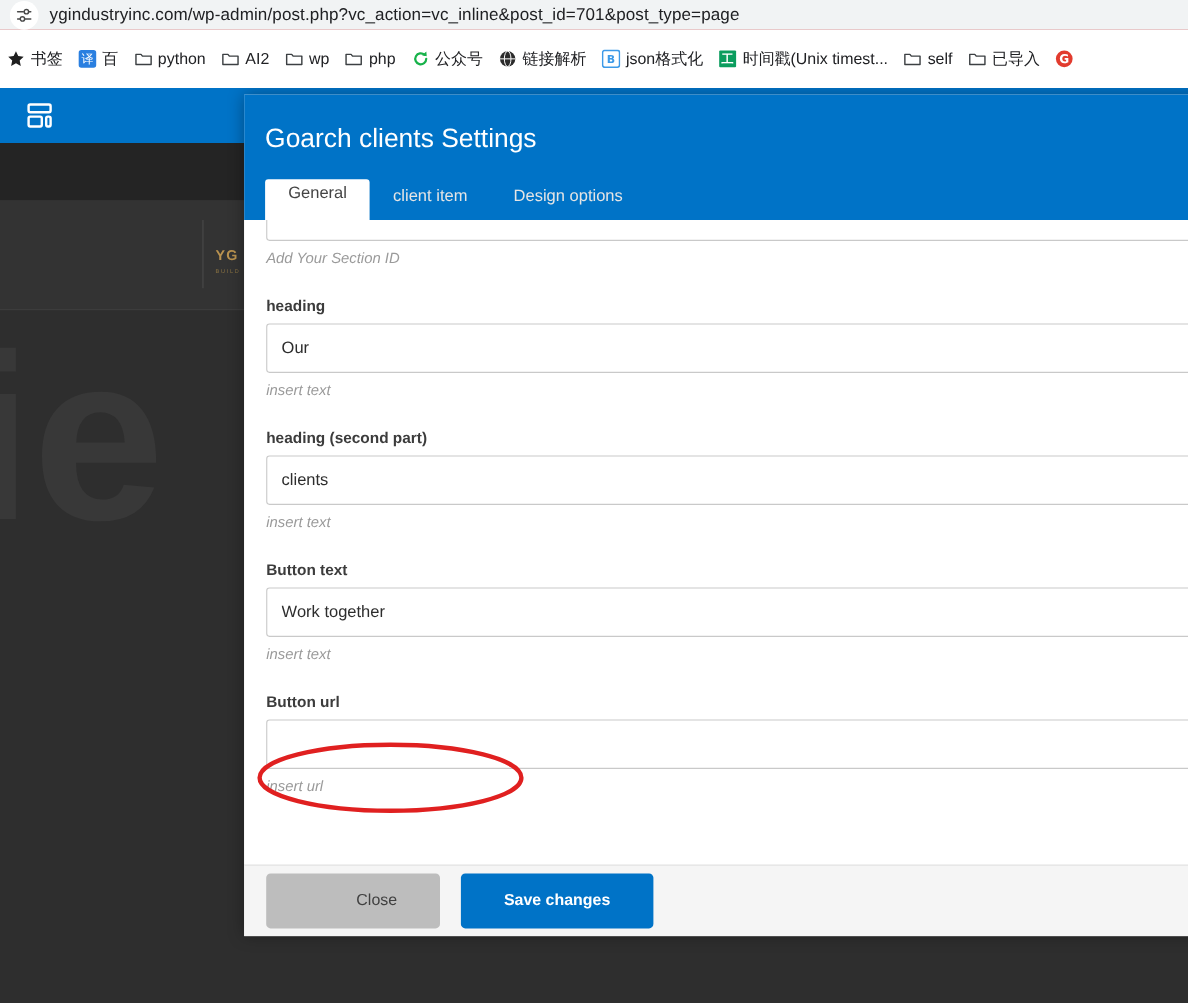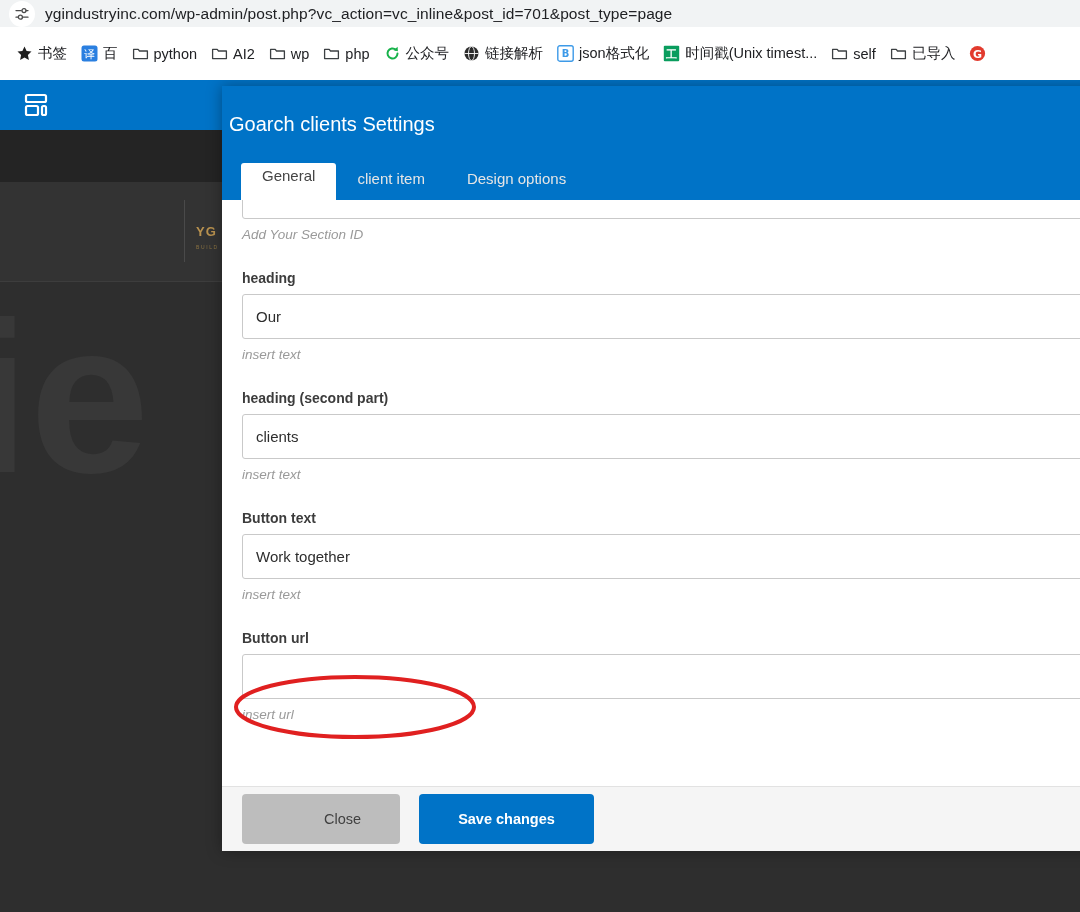--- a/index.html
+++ b/index.html
@@ -60,21 +60,20 @@
   }
 
   .bookmarks-bar {
     position: absolute;
     left: 0; top: 27px;
     width: 1080px;
     height: 53px;
     background: #ffffff;
     display: flex;
     align-items: center;
-    padding-left: 10px;
     gap: 0px;
   }
   .bm {
     display: flex;
     align-items: center;
     gap: 5px;
     padding: 3px 8px 3px 6px;
     border-radius: 4px;
     white-space: nowrap;
     flex: 0 0 auto;
@@ -171,22 +170,22 @@
   }
 
   .modal-header {
     position: relative;
     width: 100%;
     height: 114px;
     background: #0073c7;
   }
   .modal-title {
     position: absolute;
-    left: 7px; top: 27px;
-    font-size: 20px;
+    left: 19px; top: 27px;
+    font-size: 24px;
     color: #ffffff;
     font-weight: normal;
     font-family: "Liberation Sans", sans-serif;
   }
 
   .tabs {
     position: absolute;
     left: 19px; bottom: 0;
     display: flex;
     align-items: flex-end;

